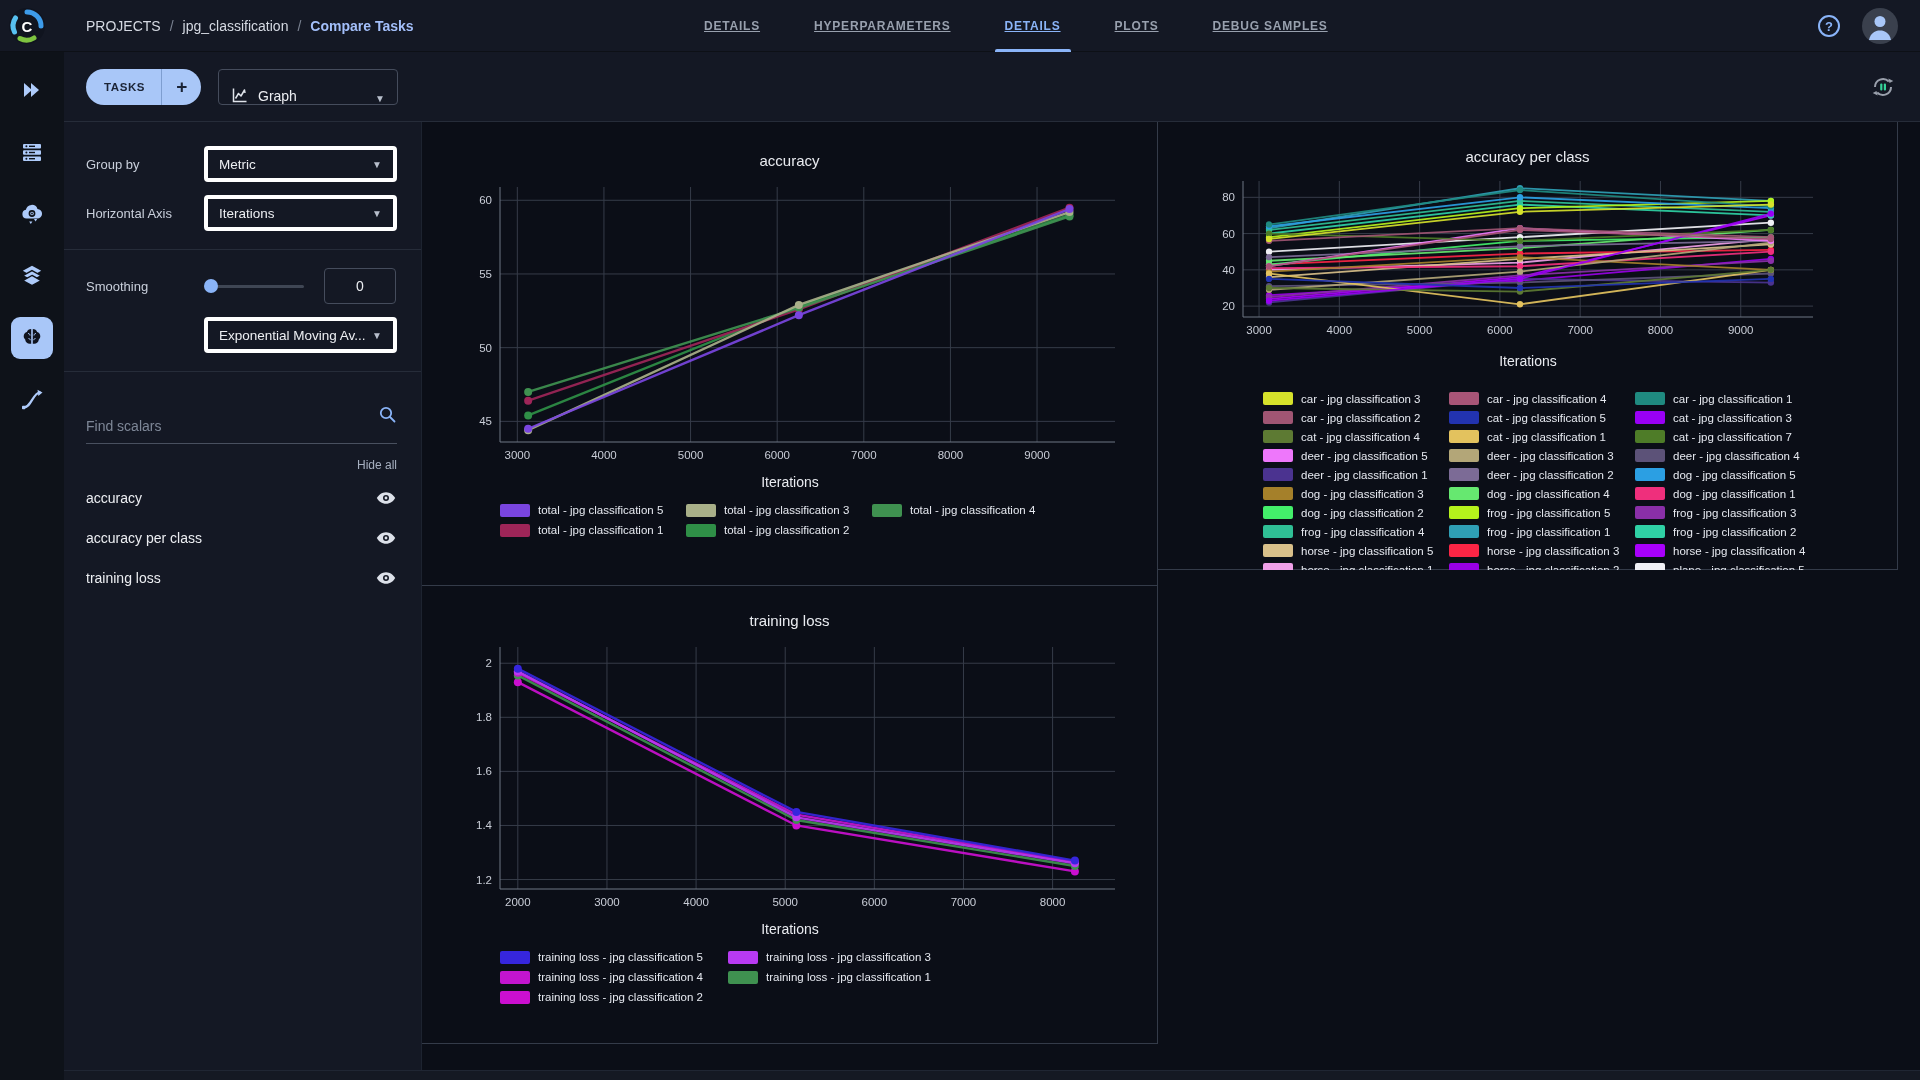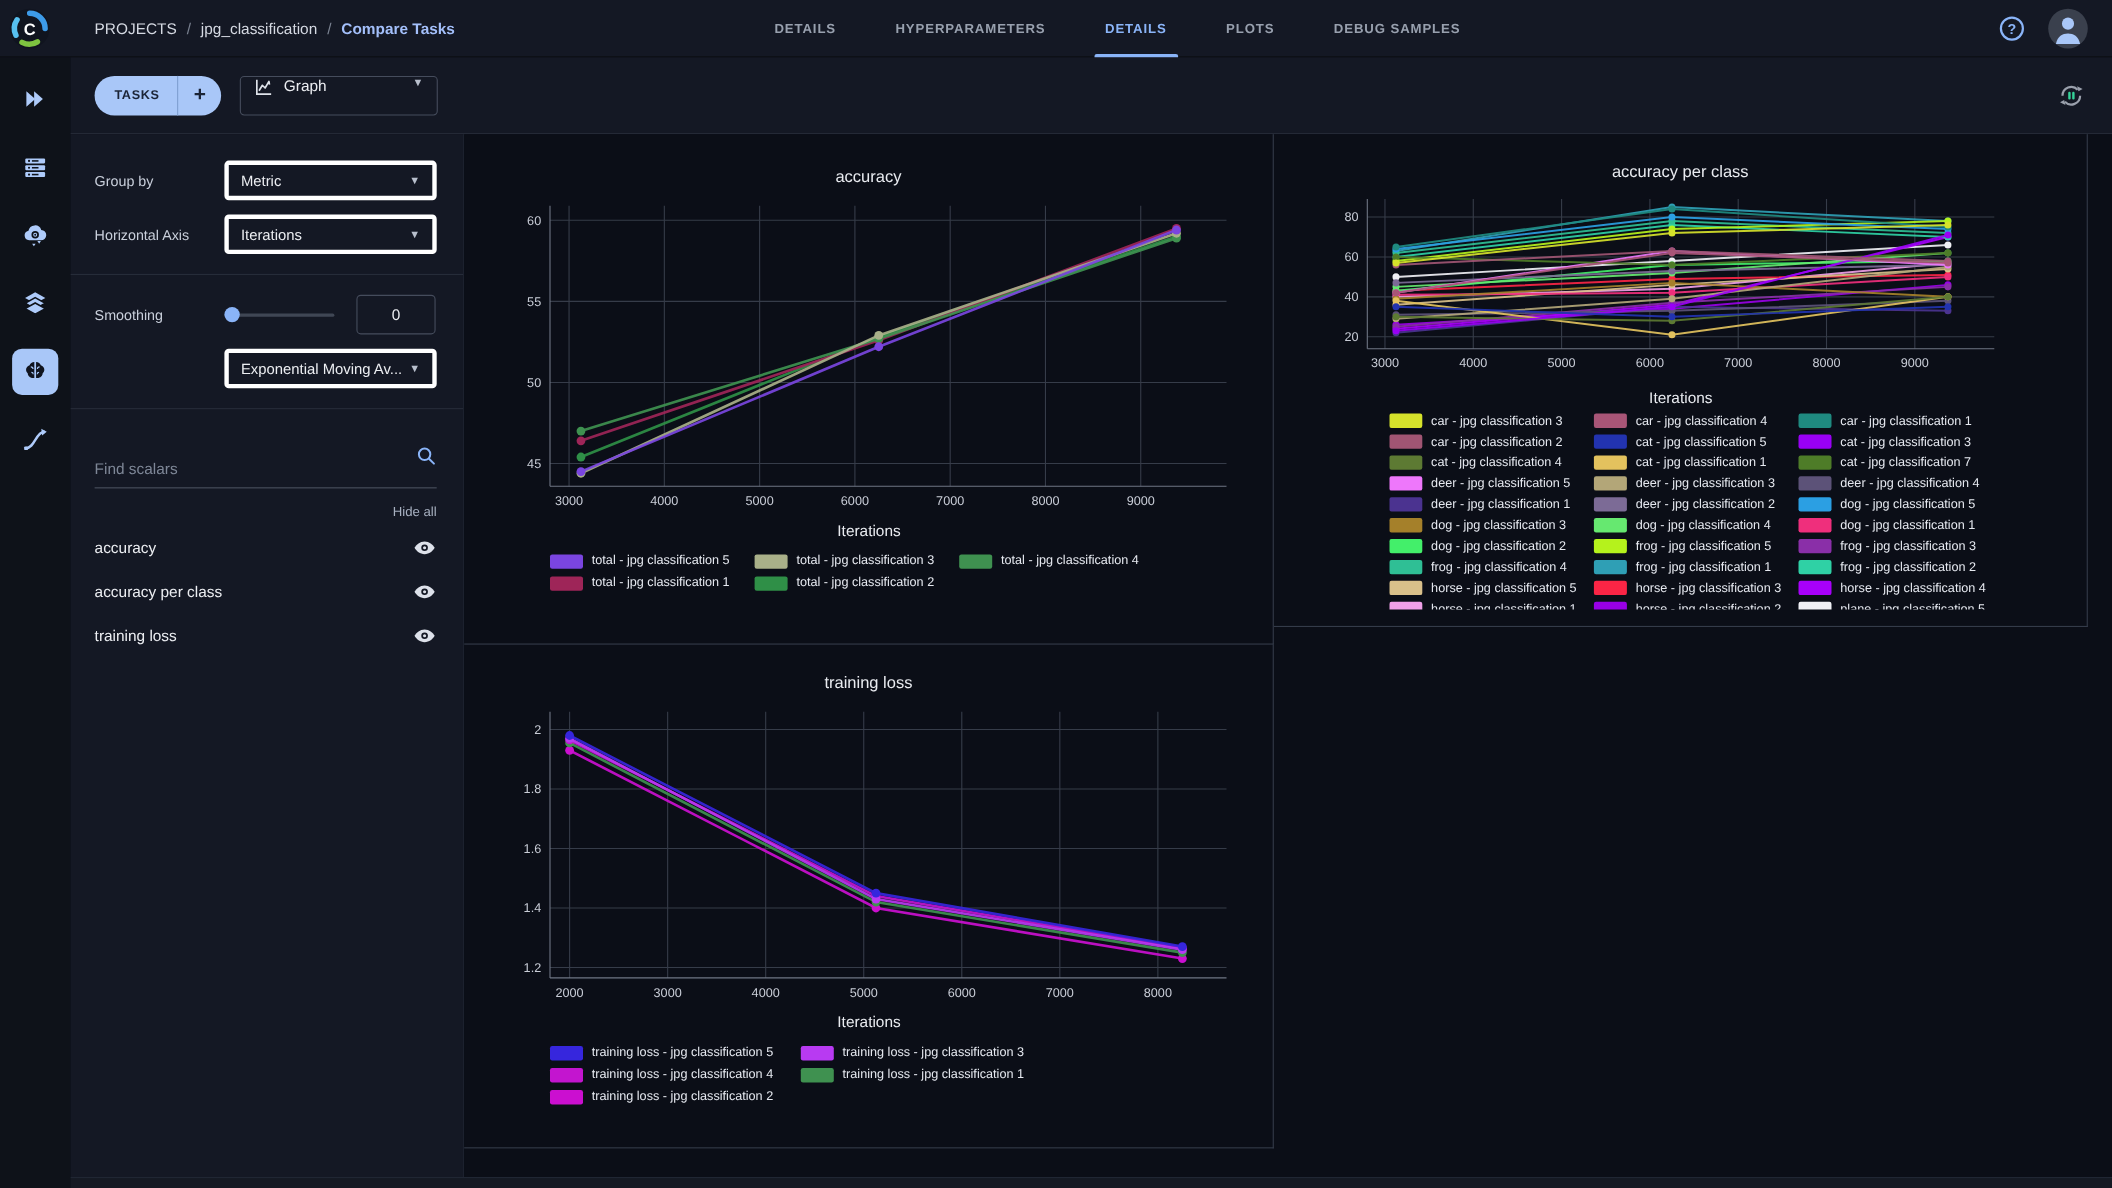--- a/index.html
+++ b/index.html
@@ -10,21 +10,21 @@
   
   .header { position:absolute; left:0; top:0; width:1920px; height:52px;
     background:#141824; border-bottom:1px solid #0d1016; z-index:5; }
   .logo { position:absolute; left:8px; top:7px; width:38px; height:38px; }
   .breadcrumb { position:absolute; left:86px; top:0; height:52px; display:flex;
     align-items:center; gap:9px; font-size:14px; color:#d5d9e2; }
   .crumb-sep { color:#7b8392; }
   .crumb-current { color:#a3bffa; font-weight:700; }
   .tabs { position:absolute; left:700px; top:0; height:52px; display:flex; gap:46px; }
   .tab { display:flex; align-items:center; height:52px; padding:0 4px; font-size:12px;
-    letter-spacing:.8px; font-weight:600; color:#98a0ae; cursor:pointer; position:relative; }
+    letter-spacing:.8px; font-weight:600; color:#98a0ae; cursor:pointer; position:relative;text-decoration:underline; }
   .tab.active { color:#8ab4f8; }
   .tab.active::after { content:""; position:absolute; left:-6px; right:-6px; bottom:0;
     height:3px; background:#8ab4f8; border-radius:2px 2px 0 0; }
   .header-right { position:absolute; right:22px; top:0; height:52px; display:flex;
     align-items:center; gap:22px; }
   .help-icon { width:22px; height:22px; border:2px solid #8ab4f8; border-radius:50%;
     color:#8ab4f8; font-size:13px; font-weight:700; display:flex; align-items:center;
     justify-content:center; cursor:pointer; }
   .avatar { width:36px; height:36px; border-radius:50%; background:#3a404d; display:flex;
     align-items:flex-end; justify-content:center; overflow:hidden; cursor:pointer; }
@@ -39,21 +39,21 @@
   
   .toolbar { position:absolute; left:64px; top:52px; width:1856px; height:70px;
     background:#141824; border-bottom:1px solid #262c39; }
   .tasks-pill { position:absolute; left:22px; top:17px; height:36px; background:#a9c7f8;
     border-radius:18px; display:flex; align-items:center; cursor:pointer; }
   .tasks-pill .tp-label { padding:0 16px 0 18px; font-size:11.5px; font-weight:700;
     letter-spacing:.6px; color:#1b2436; }
   .tasks-pill .tp-div { width:1px; height:36px; background:#7e9ed0; }
   .tasks-pill .tp-plus { padding:0 14px; font-size:19px; font-weight:700; color:#1b2436; }
   .view-select { position:absolute; left:154px; top:17px; width:180px; height:36px;
-    border:1px solid #454c5c; border-radius:4px; display:flex; align-items:flex-start;
+    border:1px solid #454c5c; border-radius:4px; display:flex; align-items:flex-end;
     padding:0 12px; gap:9px; cursor:pointer; }
   .view-select .vs-label { color:#eceef2; font-size:14px; flex:1; }
   .caret { color:#b8bfcc; font-size:10px; }
   .autorefresh { position:absolute; right:24px; top:22px; width:26px; height:26px; cursor:pointer; }
 
   
   .controls { position:absolute; left:64px; top:122px; width:358px; height:958px;
     background:#141824; border-right:1px solid #1d2330; padding:24px 24px 0 22px; }
   .ctl-row { display:flex; align-items:center; margin-bottom:13px; }
   .ctl-label { width:118px; font-size:13px; color:#c9cfdb; flex-shrink:0; }
@@ -93,21 +93,21 @@
   .panel-training .chart-title { margin-top:26px; }
   .panel-perclass .chart-title { margin-top:26px; }
   .chart-svg { display:block; margin-left:18px; margin-top:8px; }
   .panel-perclass .chart-svg { margin-left:20px; }
   .chart-xlabel { color:#e9ebf0; font-size:14px; text-align:center; width:700px;
     margin-left:18px; margin-top:2px; }
   .panel-perclass .chart-xlabel { margin-left:20px; margin-top:8px; }
   .legend { display:grid; margin-top:10px; }
   .legend-0 { margin-left:78px; grid-template-columns:repeat(3,186px); grid-auto-rows:20px; }
   .legend-1 { margin-left:105px; grid-template-columns:repeat(3,186px); grid-auto-rows:19px;
-    max-height:181px; overflow:hidden; margin-top:4px; }
+    max-height:181px; overflow:hidden; margin-top:20px; }
   .legend-2 { margin-left:78px; grid-template-columns:repeat(2,228px); grid-auto-rows:20px; }
   .legend-item { display:flex; align-items:center; cursor:pointer; }
   .swatch { width:30px; height:13px; border-radius:2px; margin-right:8px; flex-shrink:0; }
   .legend-label { font-size:11.5px; color:#e6e9f0; white-space:nowrap; }
   .hscroll { position:absolute; left:64px; bottom:0; width:1856px; height:10px;
     background:#151923; border-top:1px solid #202633; }
 </style>
 </head>
 <body>
 

